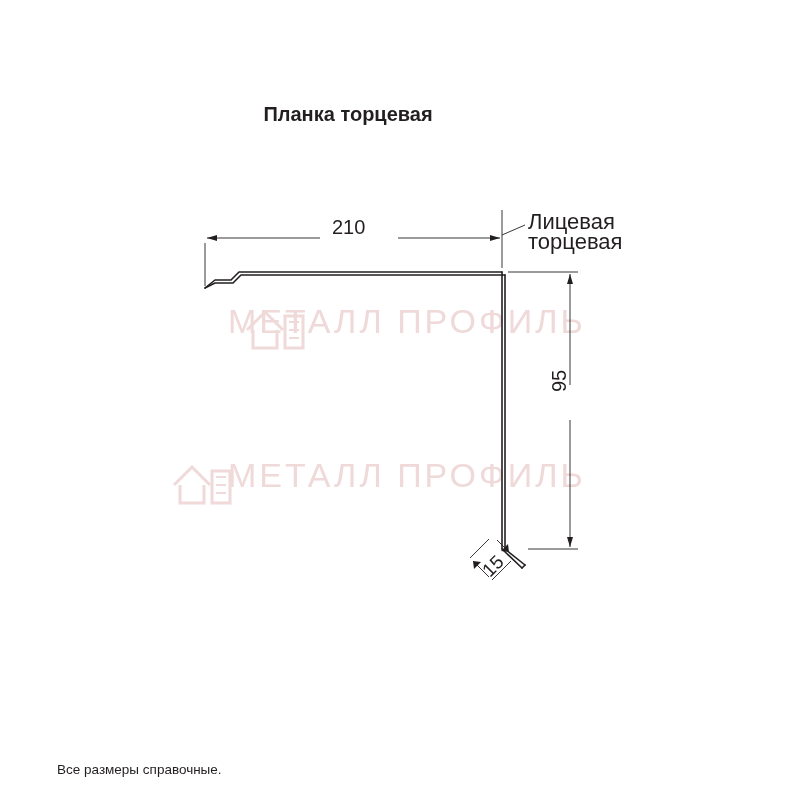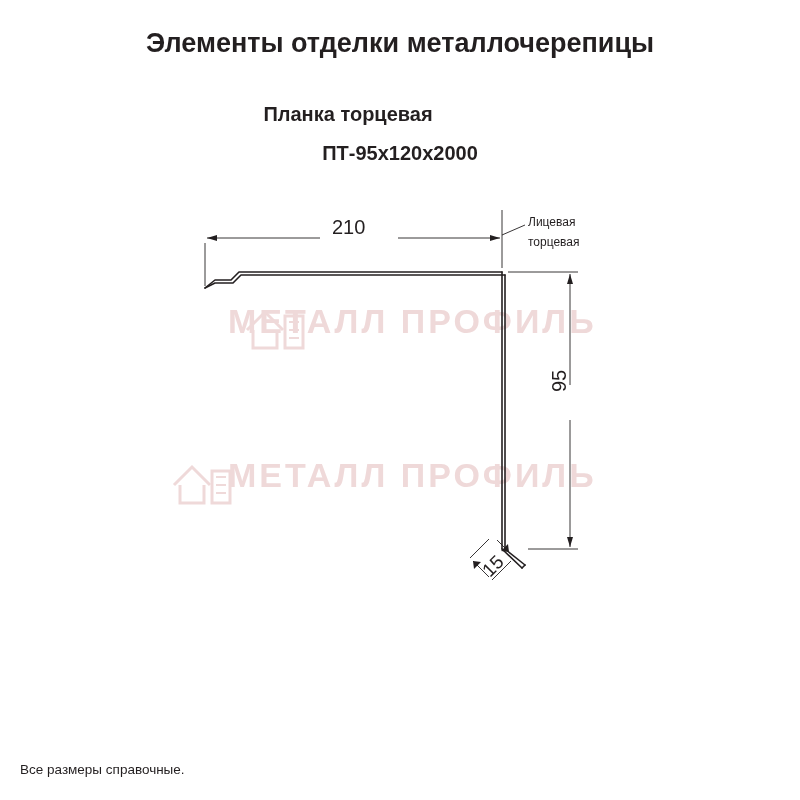--- a/index.html
+++ b/index.html
@@ -47,32 +47,32 @@
     font-weight: bold;
     color: #231f20;
   }
   .footnote {
     position: absolute;
     left: 20px;
     font-size: 13.5px;
     color: #231f20;
     white-space: nowrap;
   }
-  .footnote.l1 { top: 762px; }
+  .footnote.l1 { top: 762px; margin-left: 37px; }
   .footnote.l2 { top: 783px; }
 
   
   .wm {
     position: absolute;
     pointer-events: none;
     user-select: none;
   }
   .wm-text {
     font-size: 34px;
-    font-weight: bold;
+    font-weight: normal;
     letter-spacing: 3px;
     color: #efd9d9;
     white-space: nowrap;
   }
   .wm-1 { left: 228px; top: 302px; }
   .wm-2 { left: 228px; top: 456px; }
   .wm-house-1 { left: 243px; top: 300px; }
   .wm-house-2 { left: 170px; top: 455px; }
 
   svg.drawing {
@@ -86,21 +86,21 @@
     color: #231f20;
     white-space: nowrap;
   }
   .dim-120 { left: 332px; top: 216px; }
   .dim-95  { left: 548px; top: 392px; transform: rotate(-90deg); transform-origin: left top; }
   .dim-15  { left: 478px; top: 566px; transform: rotate(-45deg); transform-origin: left top; font-size: 19px;}
   .face-label {
     position: absolute;
     left: 528px;
     top: 212px;
-    font-size: 12px;
+    font-size: 22px;
     line-height: 20px;
     color: #231f20;
     white-space: nowrap;
   }
 </style>
 </head>
 <body>
 
 <div id="page">
 
@@ -117,23 +117,21 @@
   <div class="wm wm-house-2">
     <svg width="80" height="52" viewBox="0 0 80 52" fill="none" stroke="#efd9d9" stroke-width="3">
       <path d="M4 30 L22 12 L40 30"></path>
       <path d="M10 30 L10 48 L34 48 L34 30"></path>
       <path d="M42 16 L60 16 L60 48 L42 48 Z"></path>
       <path d="M46 22 L56 22 M46 30 L56 30 M46 38 L56 38" stroke-width="2"></path>
     </svg>
   </div>
   <div class="wm wm-text wm-2">МЕТАЛЛ ПРОФИЛЬ</div>
 
-  <div class="title">Элементы отделки металлочерепицы</div>
   <div class="subtitle">Планка торцевая</div>
-  <div class="code">ПТ-95х120х2000</div>
 
   <svg class="drawing" width="800" height="800">
     <g stroke="#231f20" fill="none" stroke-width="1.6" stroke-linecap="round" stroke-linejoin="round">
 
       <path d="M205 288 L215 280 L231 280 L239 272 L502 272"></path>
       <path d="M205 288 L215 283 L233 283 L241 275 L505 275"></path>
 
       <path d="M502 272 L502 549"></path>
       <path d="M505 275 L505 549"></path>
 

